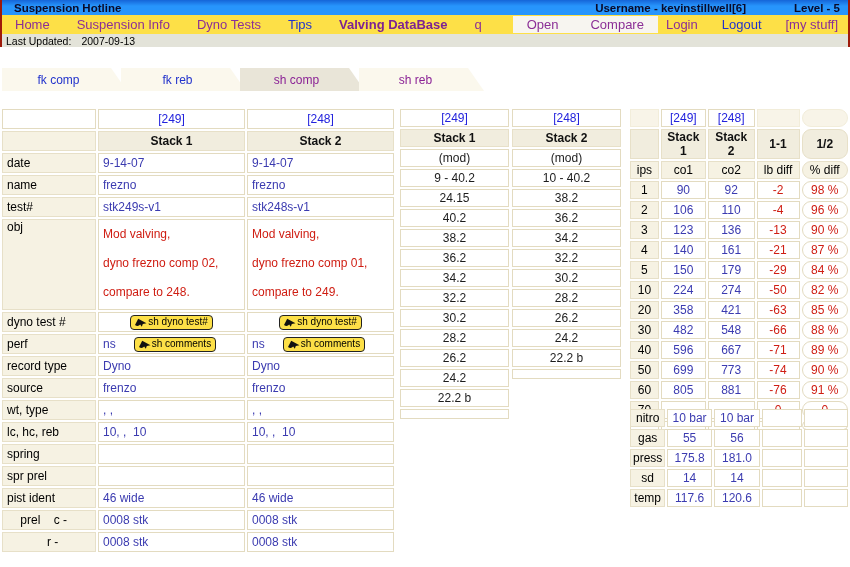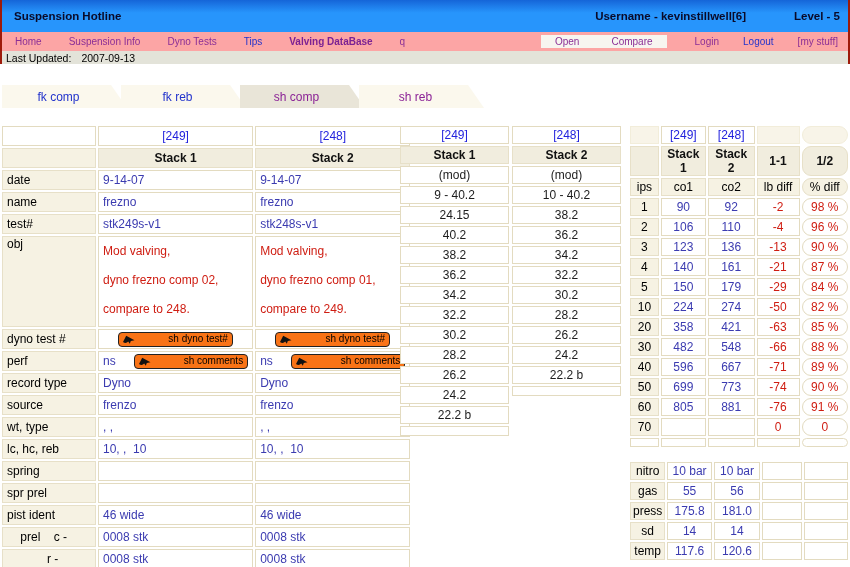--- a/index.html
+++ b/index.html
@@ -1,29 +1,29 @@
 <!DOCTYPE html>
 <html><head>
 <meta charset="utf-8">
 <style>
   html,body{margin:0;padding:0;background:#fff;}
   .page{width:850px;height:567px;position:relative;overflow:hidden;background:#fff;
         font-family:"Liberation Sans",sans-serif;color:#000;}
 
   
   .topblock{border-left:2px solid #9e1a0a;border-right:2px solid #9e1a0a;}
-  .titlebar{height:32px;background:linear-gradient(#1565d8,#2795fc 40%,#2795fc);
+  .titlebar{height:15px;background:linear-gradient(#1565d8,#2795fc 40%,#2795fc);
             display:flex;align-items:center;justify-content:space-between;
             padding:0 8px 0 12px;font-size:11.5px;font-weight:bold;color:#0a0a28;}
   .tb-right{display:flex;gap:48px;}
-  .navbar{height:19px;background:#fca5a5;display:flex;align-items:center;
-          font-size:10px;padding-left:13px;}
+  .navbar{height:19px;background:#fde047;display:flex;align-items:center;
+          font-size:13px;padding-left:13px;}
   .nav-left{display:flex;gap:27px;align-items:baseline;}
   .nav-spacer{flex:1;}
-  .nav-hl{background:#f7f5f0;padding:1px 14px;display:flex;gap:32px;margin-right:28px;}
+  .nav-hl{background:#f7f5f0;padding:1px 14px;display:flex;gap:32px;margin-right:8px;}
   .nav-right{display:flex;gap:24px;padding-right:10px;}
   .nav-item{cursor:pointer;white-space:nowrap;}
   .nav-item.purple{color:#8b2f96;}
   .nav-item.blue{color:#2233cc;}
   .nav-item.bold{font-weight:bold;color:#7c2293;}
   .updatedbar{height:13px;background:#e3e3d9;font-size:10.5px;display:flex;gap:10px;
               align-items:center;padding-left:4px;color:#000;}
 
   
   .tabs{display:flex;margin:21px 0 16px 2px;height:23px;}
@@ -45,22 +45,22 @@
   .detail{position:absolute;left:0;top:0;}
   .detail td.lbl{background:#f6f2e3;border-color:#e7e0c8;width:84px;color:#000;white-space:pre;}
   .detail td.c0{width:84px;}
   .detail td.val{width:137px;color:#3b3bb0;white-space:pre;}
   .detail td.hdr{background:#f1edde;border-color:#e7e0c8;font-weight:bold;text-align:center;color:#111;}
   .detail td.ref{text-align:center;color:#2222dd;cursor:pointer;}
   .detail tr.objrow td{vertical-align:top;height:89px;}
   .obj-line{color:#cf1d12;line-height:29px;white-space:pre;}
   .flexcell{display:flex;align-items:center;gap:18px;}
   .mini-btn{display:inline-flex;align-items:center;border:1px solid #222;border-radius:4px;
-            background:#f97316;color:#000;font-size:10px;height:13px;padding:0 4px;line-height:1;
-            cursor:pointer;white-space:nowrap;gap:32px;}
+            background:#fde047;color:#000;font-size:10px;height:13px;padding:0 4px;line-height:1;
+            cursor:pointer;white-space:nowrap;}
   .cursor-icon{margin-right:1px;}
 
   
   .stack{position:absolute;top:0;}
   #stack1{left:398px;} #stack2{left:510px;}
   .stack td{width:99px;text-align:center;height:16px;color:#1c1c1c;}
   .stack td.ref{color:#2222dd;cursor:pointer;}
   .stack td.hdr{background:#f1edde;border-color:#e7e0c8;font-weight:bold;color:#111;}
   .stack td.empty{height:8px;}
 
@@ -71,21 +71,21 @@
   .dyno td.clb{width:40px;}  .dyno td.cpct{width:44px;border-radius:9px;}
   .dyno td.ghost{background:#f8f4e8;border-color:#f2edda;}
   .dyno td.bg{background:#f6f2e3;border-color:#e7e0c8;color:#000;}
   .dyno td.bh{background:#f1edde;border-color:#e7e0c8;font-weight:bold;color:#111;}
   .dyno td.ref{color:#2222dd;cursor:pointer;}
   .dyno td.co{color:#3b3bb0;}
   .dyno td.diff{color:#cf1d12;}
   .dyno td.empty{height:7px;}
 
   
-  .env{position:absolute;left:628px;top:336px;}
+  .env{position:absolute;left:628px;top:300px;}
   .env td{text-align:center;height:16px;padding:0 2px;}
   .env td.lbl{background:#f6f2e3;border-color:#e7e0c8;color:#000;width:24px;white-space:nowrap;}
   .env td.v{color:#3b3bb0;} .env td.v1{width:40px;} .env td.v2{width:42px;}
   .env td.b1{width:40px;} .env td.b2{width:44px;}
 </style>
 </head>
 <body>
 
 <div class="page">
 

